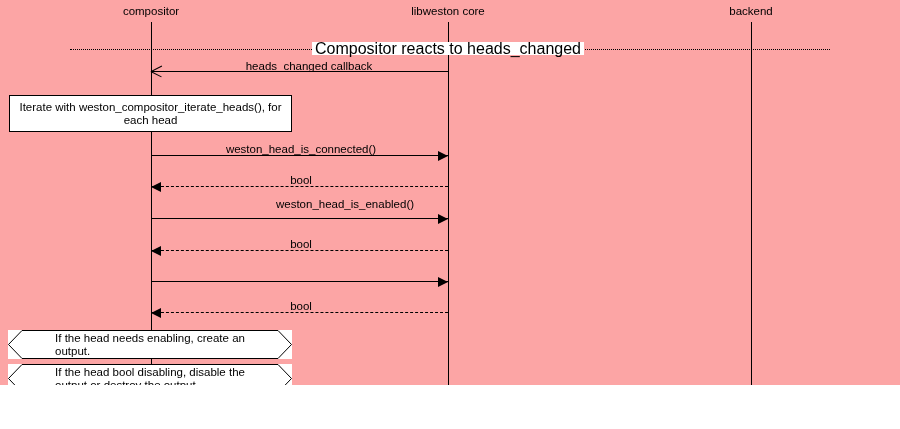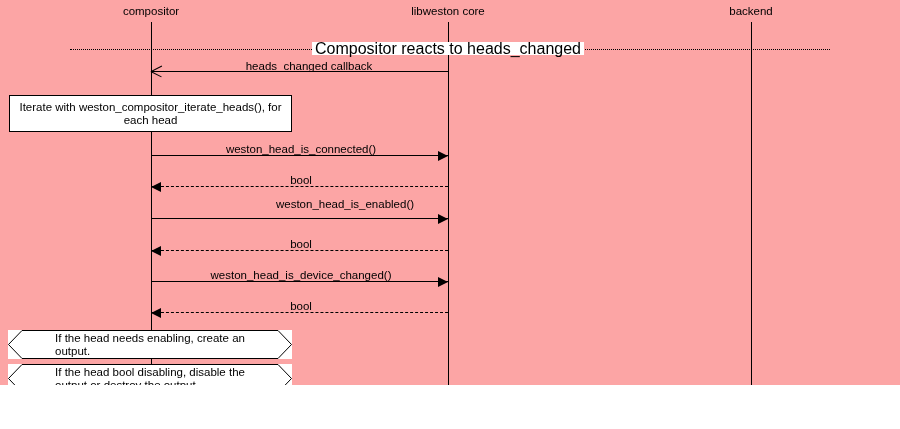--- a/index.html
+++ b/index.html
@@ -160,21 +160,20 @@
     <div class="arrowhead left" style="top: 181.5px; left: 151px;"></div>
     <div class="msg-label" style="left: 301px; top: 174px;">bool</div>
     <div class="msg-line" style="left: 151px; top: 218px; width: 297px;"></div>
     <div class="arrowhead right" style="top: 213.5px; left: 438px;"></div>
     <div class="msg-label" style="left: 301px; top: 198px; margin-left: 44px;">weston_head_is_enabled()</div>
     <div class="msg-line dashed" style="left: 151px; top: 250px; width: 297px;"></div>
     <div class="arrowhead left" style="top: 245.5px; left: 151px;"></div>
     <div class="msg-label" style="left: 301px; top: 238px;">bool</div>
     <div class="msg-line" style="left: 151px; top: 281px; width: 297px;"></div>
     <div class="arrowhead right" style="top: 276.5px; left: 438px;"></div>
-    <div class="msg-label" style="left: 301px; top: 269px;">weston_head_is_device_changed()</div>
     <div class="msg-line dashed" style="left: 151px; top: 312px; width: 297px;"></div>
     <div class="arrowhead left" style="top: 307.5px; left: 151px;"></div>
     <div class="msg-label" style="left: 301px; top: 300px;">bool</div>
     <div class="msg-line dashed" style="left: 151px; top: 409px; width: 297px;"></div>
     <div class="arrowhead right" style="top: 404.5px; left: 438px;"></div>
     <div class="note-box" style="left: 9px; top: 95px; width: 283px; height: 37px;">Iterate with weston_compositor_iterate_heads(), for each head</div>
     <div class="hex-note" style="left: 8px; top: 330px; width: 284px; height: 29px;">
       <svg width="284" height="29">
         <polygon points="14,0.5 270,0.5 283.5,14.5 270,28.5 14,28.5 0.5,14.5" fill="#ffffff" stroke="#000000" stroke-width="1"></polygon>
       </svg>

